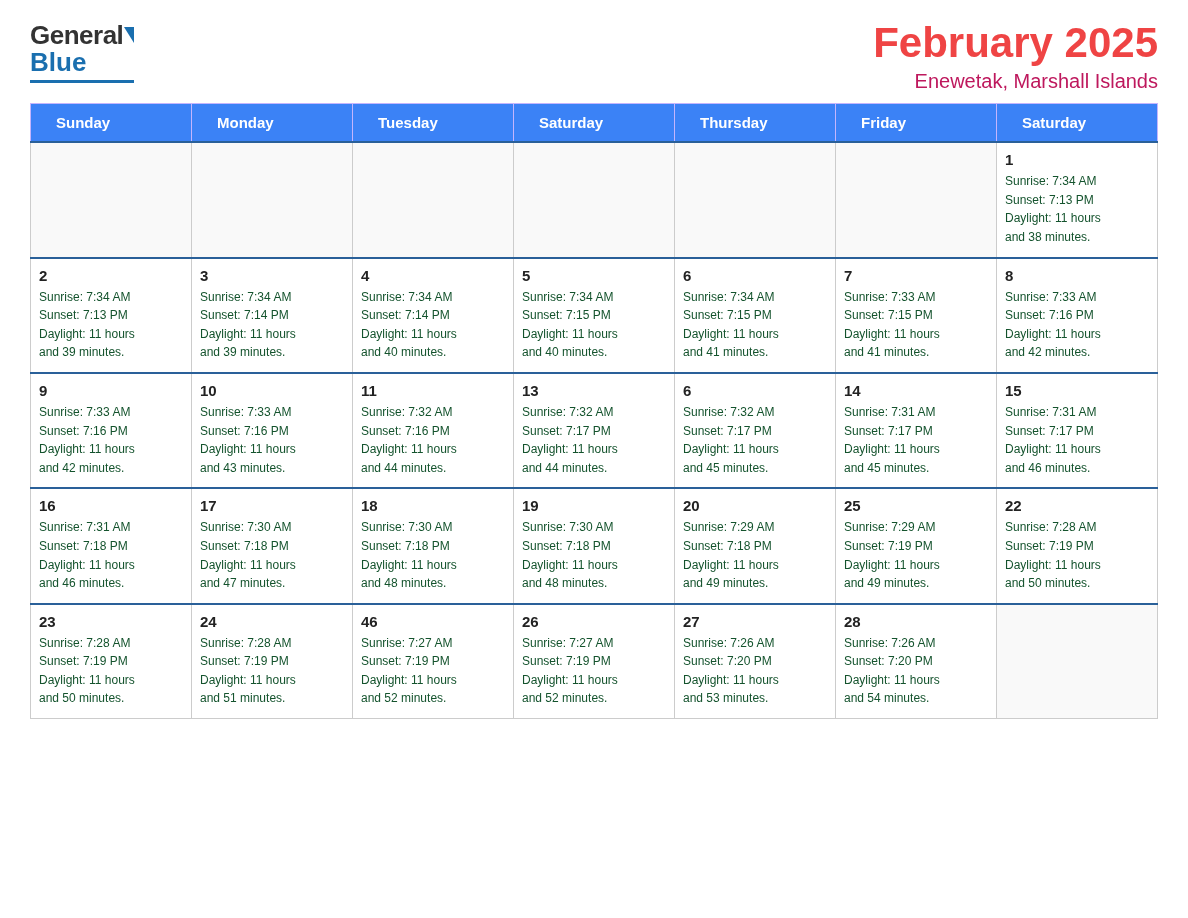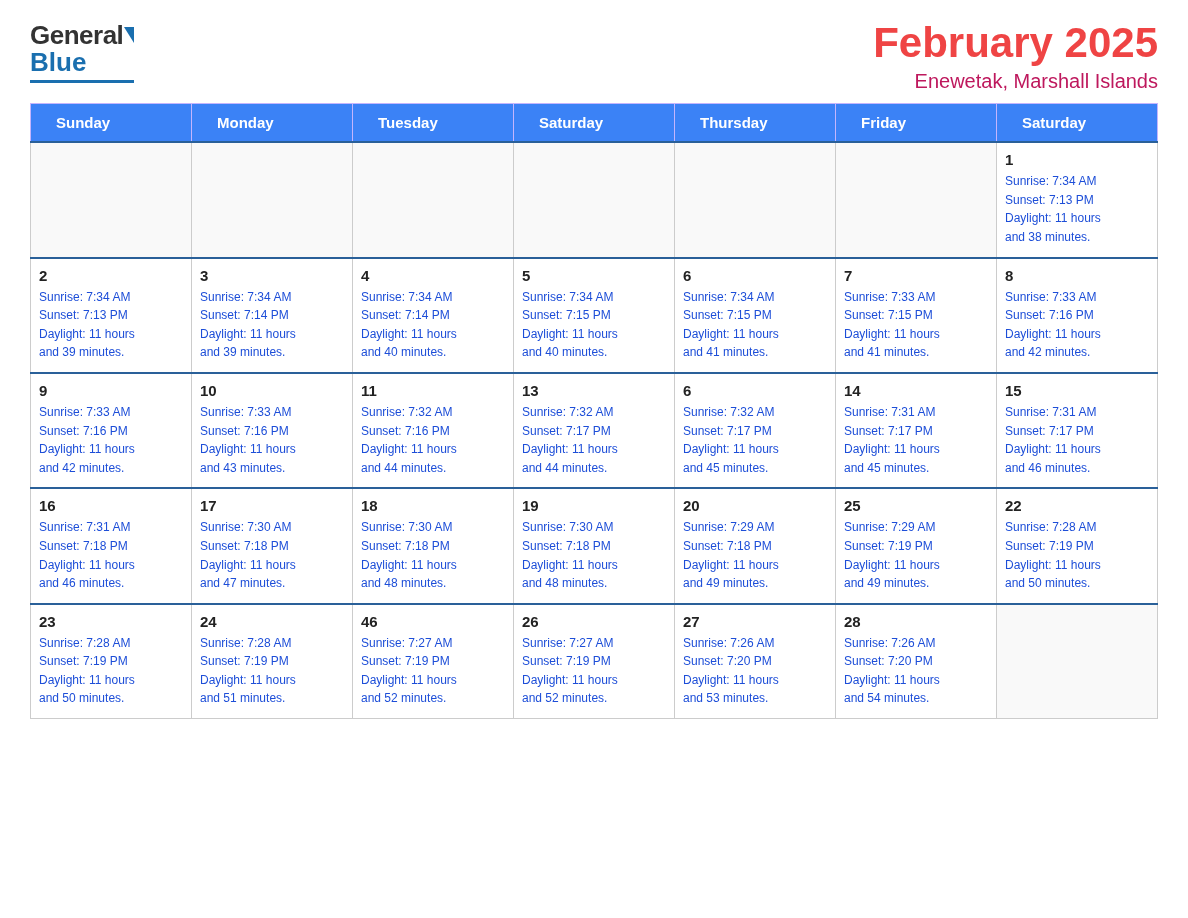--- a/index.html
+++ b/index.html
@@ -56,21 +56,21 @@
       min-height: 110px;
     }
     .calendar tbody tr td .day-num {
       font-size: 15px;
       font-weight: bold;
       display: block;
       margin-bottom: 4px;
     }
     .calendar tbody tr td .day-info {
       font-size: 12px;
-      color: #1d4ed8;
+      color: #14532d;
       line-height: 1.55;
     }
     .calendar tbody tr td.empty {
       background: #f9f9f9;
     }
     .logo-wrapper {
       display: flex;
       flex-direction: column;
       align-items: flex-start;
     }

